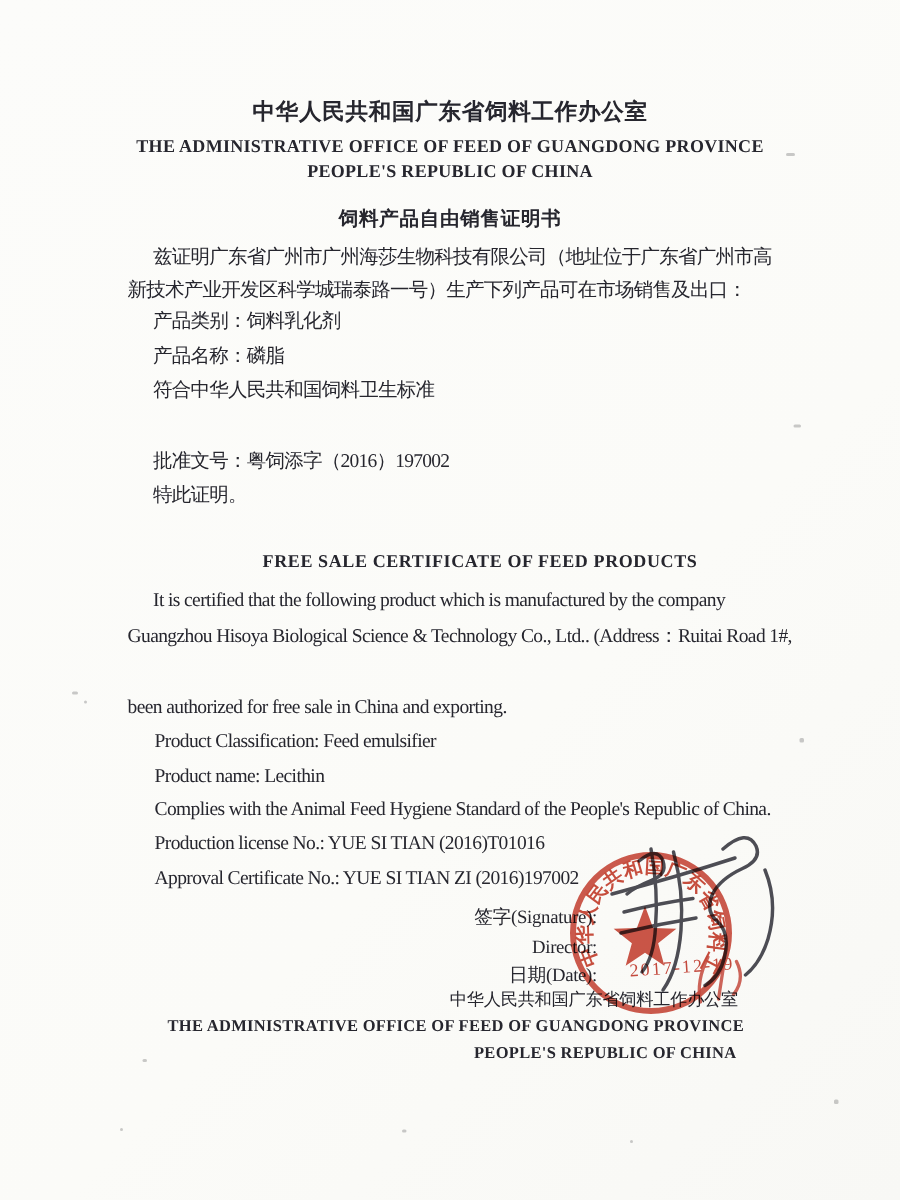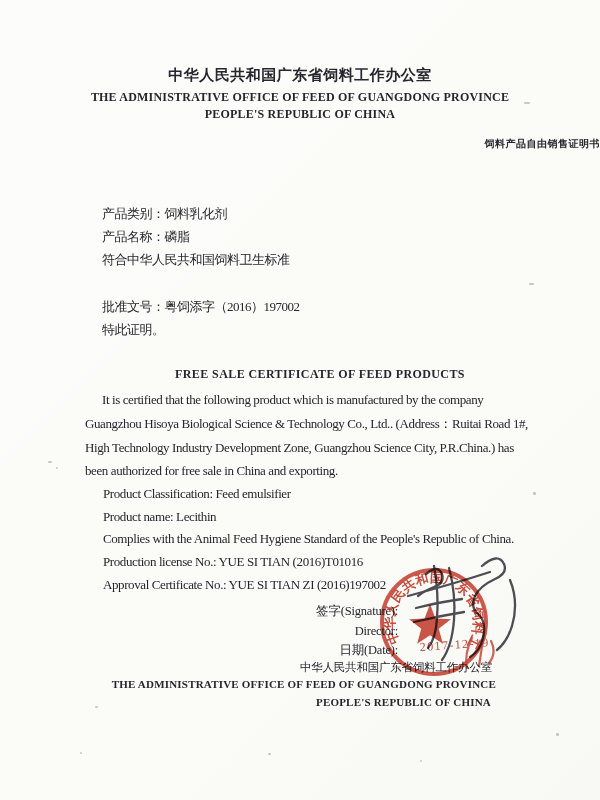--- a/index.html
+++ b/index.html
@@ -7,21 +7,21 @@
     position:relative;width:600px;height:800px;margin:0 auto;
     background:linear-gradient(135deg,#fcfcfa 0%,#fbfbf8 60%,#f8f8f5 100%);
     font-family:"Liberation Serif","DejaVu Serif",serif;
     color:#26262e;overflow:hidden;
   }
   .ln{position:absolute;white-space:nowrap;line-height:1.25;}
   .center{left:0;right:0;text-align:center;}
   .bold{font-weight:bold;}
   .zh-hdr{font-size:15px;letter-spacing:0.5px;}
   .en-hdr{font-size:12px;letter-spacing:0.2px;}
-  .zh-title{font-size:10px;letter-spacing:0.5px;text-align:right;}
+  .zh-title{font-size:13px;letter-spacing:0.5px;}
   .zh-body{font-size:13px;letter-spacing:-0.5px;}
   .en-title{font-size:12px;letter-spacing:0.4px;padding-left:40px;}
   .en-body{font-size:13px;letter-spacing:-0.4px;}
   .zh-ftr{font-size:11.5px;letter-spacing:-0.2px;}
   .en-ftr{font-size:11px;letter-spacing:0.2px;}
   .sig-label{font-size:12.5px;letter-spacing:-0.2px;text-align:left;}
   .stamp-svg{position:absolute;left:372px;top:556px;mix-blend-mode:multiply;opacity:0.9;}
   .sign-svg{position:absolute;left:382px;top:552px;mix-blend-mode:multiply;opacity:0.93;}
   .speck{position:absolute;background:#8a8a8a;opacity:0.45;border-radius:1px;}
 </style>
@@ -29,31 +29,32 @@
 <body>
 
 <div class="page">
 
   <div class="ln center bold zh-hdr" style="top:66px">中华人民共和国广东省饲料工作办公室</div>
   <div class="ln center bold en-hdr" style="top:90px">THE ADMINISTRATIVE OFFICE OF FEED OF GUANGDONG PROVINCE</div>
   <div class="ln center bold en-hdr" style="top:107px">PEOPLE'S REPUBLIC OF CHINA</div>
 
   <div class="ln center bold zh-title" style="top:138px">饲料产品自由销售证明书</div>
 
+  <div class="ln zh-body" style="left:102px;top:163px">兹证明广东省广州市广州海莎生物科技有限公司（地址位于广东省广州市高</div>
+  <div class="ln zh-body" style="left:85px;top:185px">新技术产业开发区科学城瑞泰路一号）生产下列产品可在市场销售及出口：</div>
   <div class="ln zh-body" style="left:102px;top:206px">产品类别：饲料乳化剂</div>
   <div class="ln zh-body" style="left:102px;top:229px">产品名称：磷脂</div>
   <div class="ln zh-body" style="left:102px;top:252px">符合中华人民共和国饲料卫生标准</div>
   <div class="ln zh-body" style="left:102px;top:299px">批准文号：粤饲添字（2016）197002</div>
   <div class="ln zh-body" style="left:102px;top:322px">特此证明。</div>
 
   <div class="ln center bold en-title" style="top:367px">FREE SALE CERTIFICATE OF FEED PRODUCTS</div>
 
   <div class="ln en-body" style="left:102px;top:392px">It is certified that the following product which is manufactured by the company</div>
   <div class="ln en-body" style="left:85px;top:416px">Guangzhou Hisoya Biological Science &amp; Technology Co., Ltd.. (Address：Ruitai Road 1#,</div>
-  <div class="ln en-body" style="left:85px;top:440px">High Technology Industry Development Zone, Guangzhou Science City, P.R.China.) has</div>
   <div class="ln en-body" style="left:103px;top:486px">Product Classification: Feed emulsifier</div>
   <div class="ln en-body" style="left:85px;top:463px">been authorized for free sale in China and exporting.</div>
   <div class="ln en-body" style="left:103px;top:509px">Product name: Lecithin</div>
   <div class="ln en-body" style="left:103px;top:531px">Complies with the Animal Feed Hygiene Standard of the People's Republic of China.</div>
   <div class="ln en-body" style="left:103px;top:554px">Production license No.: YUE SI TIAN (2016)T01016</div>
   <div class="ln en-body" style="left:103px;top:577px">Approval Certificate No.: YUE SI TIAN ZI (2016)197002</div>
 
   <div class="ln sig-label" style="right:202px;top:604px">签字(Signature):</div>
   <div class="ln sig-label" style="right:202px;top:624px">Director:</div>
   <div class="ln sig-label" style="right:202px;top:643px">日期(Date):</div>

